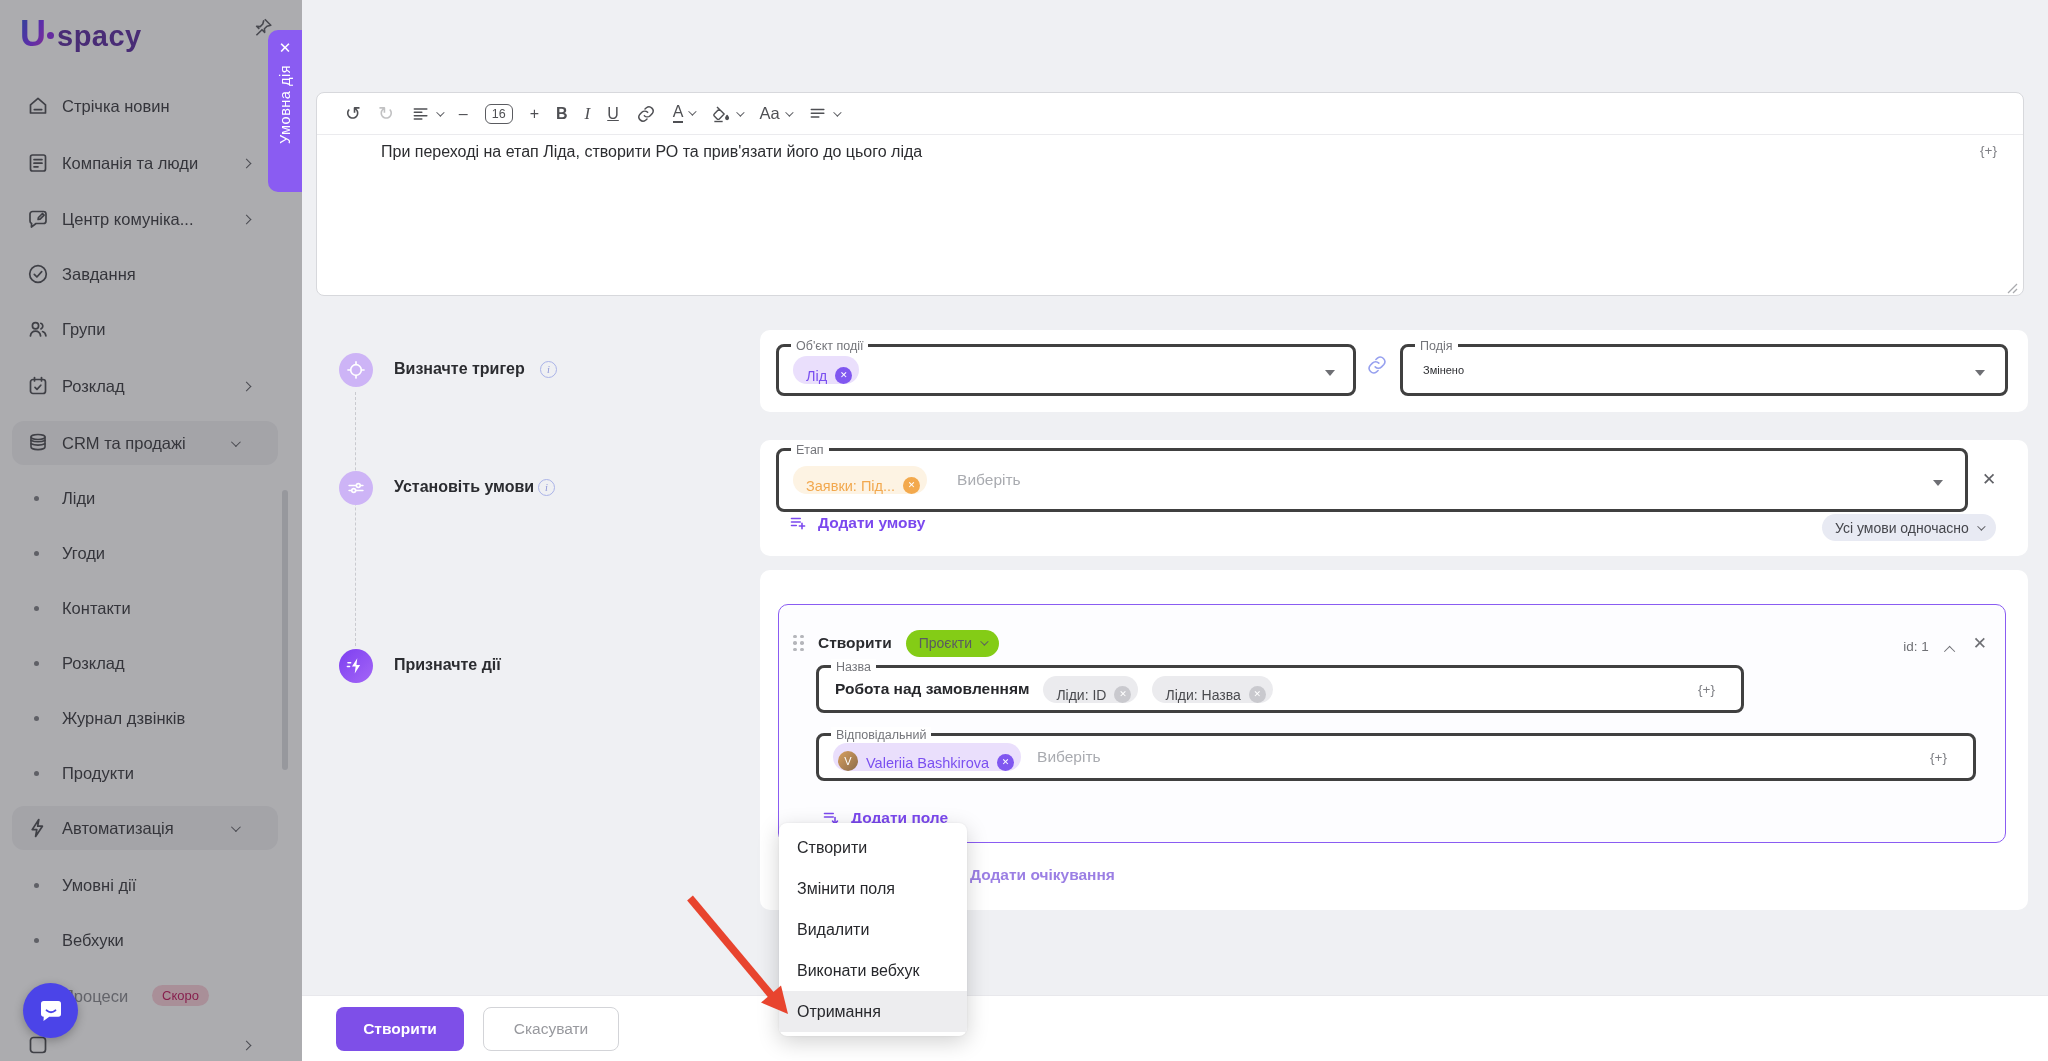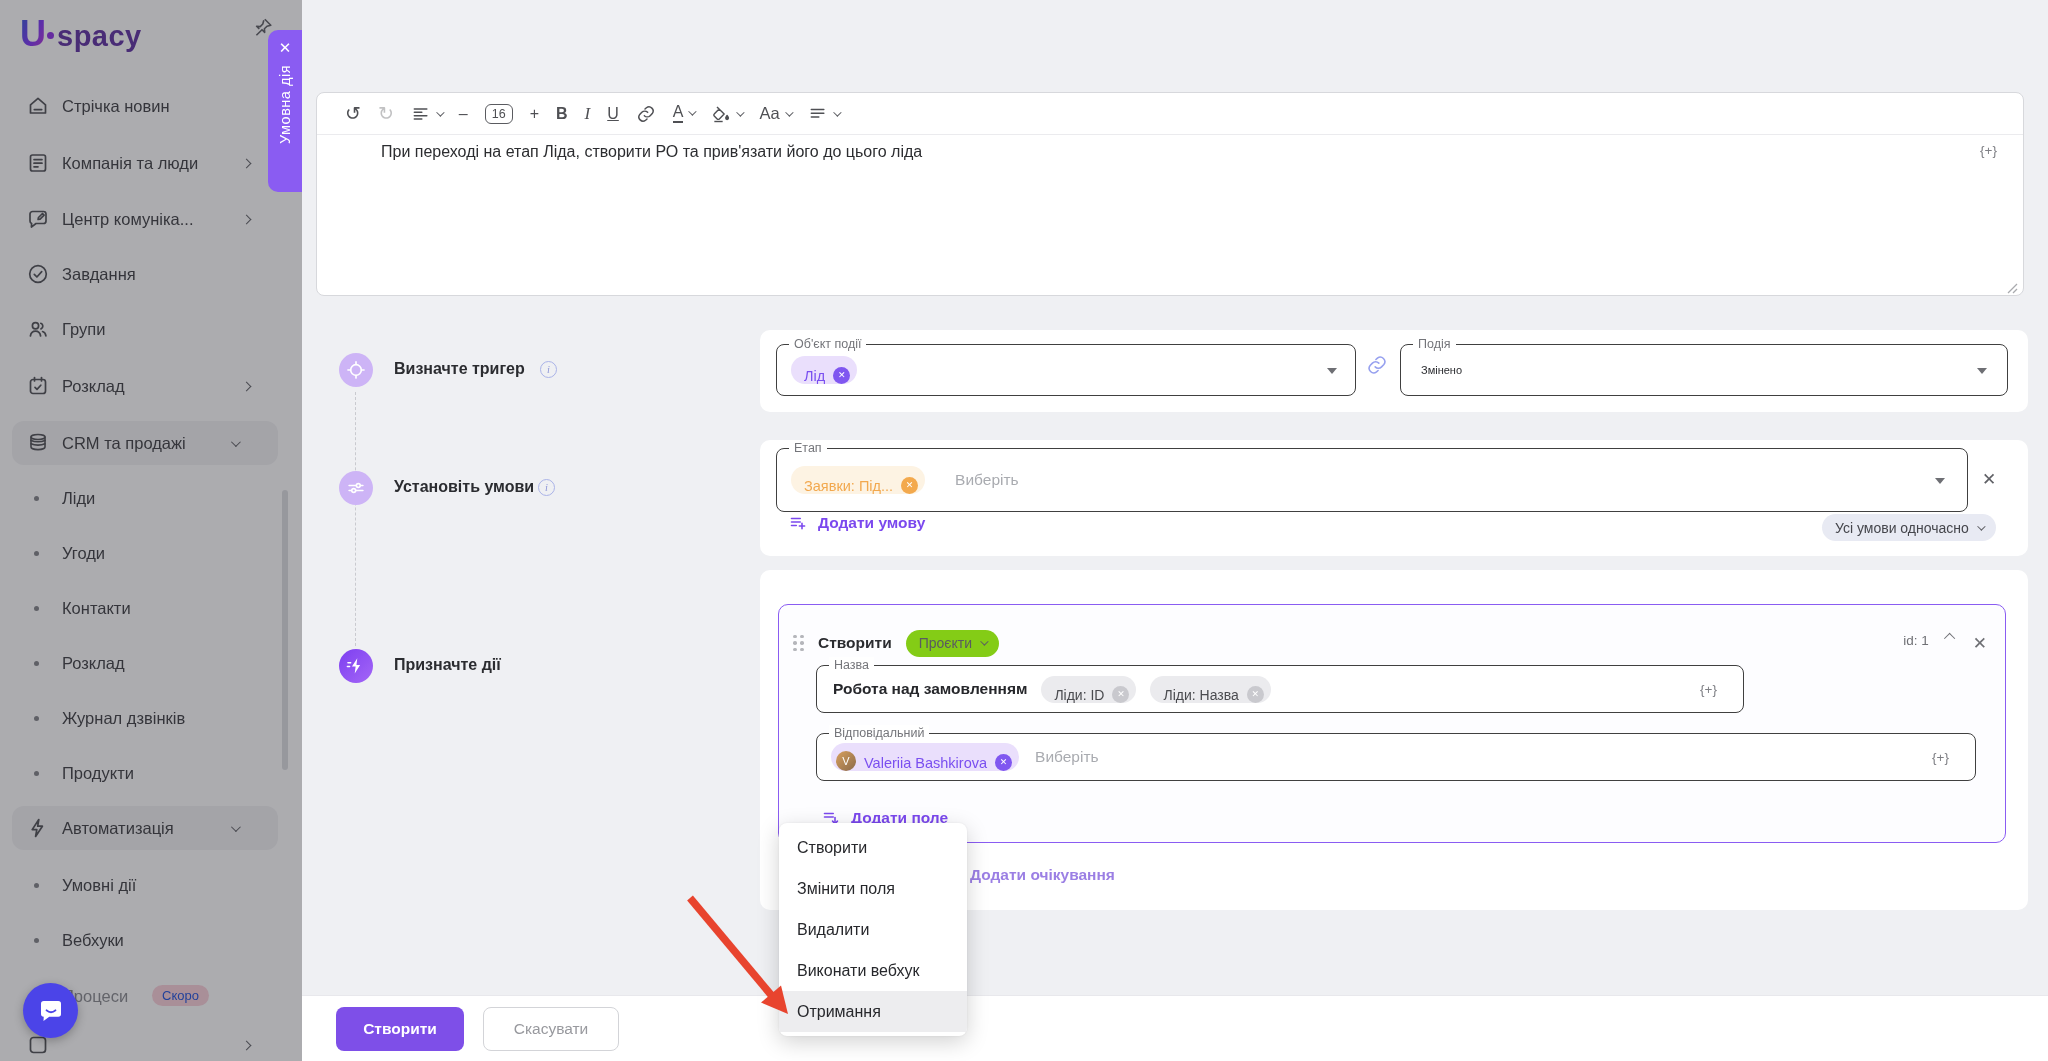--- a/index.html
+++ b/index.html
@@ -19,21 +19,21 @@
   .nav-item.active .nav-icon{left:14px;}
   .nav-label{position:absolute;left:62px;font-size:16.5px;color:#3a3b3f;white-space:nowrap;}
   .nav-item.active .nav-label{left:50px;font-weight:400;}
   .nav-item.muted .nav-label{color:#85868b;}
   .bullet{position:absolute;left:34px;width:5px;height:5px;border-radius:50%;background:#7f8085;}
   .caret{display:inline-block;width:7px;height:7px;border-right:1.7px solid currentColor;border-bottom:1.7px solid currentColor;}
   .caret.r{transform:rotate(-45deg);}
   .caret.d{transform:rotate(45deg) translateY(-2px);}
   .nav-chev{position:absolute;right:52px;color:#5c5d62;}
   .nav-item.active .nav-chev{right:40px;}
-  .soon-badge{position:absolute;left:152px;top:11px;background:#f6ccd6;color:#1d4ed8;font-size:13px;padding:3px 10px;border-radius:11px;}
+  .soon-badge{position:absolute;left:152px;top:11px;background:#f6ccd6;color:#be185d;font-size:13px;padding:3px 10px;border-radius:11px;}
   .scroll-thumb{position:absolute;left:282px;top:490px;width:6px;height:280px;border-radius:3px;background:#d9dadd;}
   .dim{position:absolute;left:0;top:0;width:302px;height:1061px;background:rgba(44,44,52,.38);z-index:5;}
   .chat-fab{position:absolute;left:23px;top:983px;width:55px;height:55px;border-radius:50%;background:#4b44e8;z-index:10;display:flex;align-items:center;justify-content:center;box-shadow:0 3px 10px rgba(0,0,0,.25);border:none;}
 
   
   .drawer-tab{position:absolute;left:268px;top:30px;width:34px;height:162px;background:#8a5cf2;border-radius:10px 0 0 10px;z-index:12;display:flex;flex-direction:column;align-items:center;padding-top:10px;}
   .drawer-x{color:#fff;font-size:15px;line-height:1;margin-bottom:10px;}
   .drawer-label{writing-mode:vertical-rl;transform:rotate(180deg);color:#fff;font-size:14.5px;letter-spacing:.5px;}
 
   
@@ -66,21 +66,21 @@
   
   .step-line{position:absolute;left:355px;top:392px;height:254px;border-left:1.5px dashed #c9cacf;}
   .step-icon{position:absolute;width:34px;height:34px;border-radius:50%;display:flex;align-items:center;justify-content:center;background:#cdb4f6;}
   .step-icon svg{width:22px;height:22px;}
   .step-icon.grad{background:linear-gradient(135deg,#7d3ff0,#a466f7);}
   .step-label{position:absolute;font-size:16px;font-weight:600;color:#2b2c30;white-space:nowrap;}
   .info-i{position:absolute;width:17px;height:17px;border:1.4px solid #aab3e8;border-radius:50%;color:#8f97d8;font-size:10.5px;display:flex;align-items:center;justify-content:center;font-family:"Liberation Serif",serif;font-style:italic;}
 
   
   .panel{position:absolute;background:#fff;border-radius:10px;}
-  .fld{position:absolute;border:1px solid #404040;border-radius:8px;background:#fff;display:flex;align-items:center;}
+  .fld{position:absolute;border:3px solid #404040;border-radius:8px;background:#fff;display:flex;align-items:center;}
   .legend{position:absolute;top:-9px;left:12px;background:#fff;padding:0 5px;font-size:12.5px;color:#74757a;line-height:1.3;}
   .dd-arrow{position:absolute;width:0;height:0;border-left:5.5px solid transparent;border-right:5.5px solid transparent;border-top:6px solid #6e6f74;}
   .chip{display:inline-flex;align-items:flex-end;gap:8px;border-radius:15px;padding:0 7px 0 13px;font-size:14.5px;height:28px;white-space:nowrap;}
   .chip-x{width:17px;height:17px;border-radius:50%;display:flex;align-items:center;justify-content:center;color:#fff;font-size:9px;line-height:1;}
   .chip.purple{background:#eadffc;color:#7a4ff0;}
   .chip.purple .chip-x{background:#8057f0;}
   .chip.orange{background:#fdf3e3;color:#f2a84e;}
   .chip.orange .chip-x{background:#f3a94d;}
   .chip.gray{background:#ebebee;color:#4a4b4f;font-size:14px;}
   .chip.gray .chip-x{background:#c9c9ce;}
@@ -92,21 +92,21 @@
   .x-icon{position:absolute;font-size:17px;color:#606166;line-height:1;}
   .tok{font-size:13.5px;color:#7e7f84;}
 
   
   .action-card{position:absolute;left:778px;top:604px;width:1228px;height:239px;background:#fdfdff;border:1.5px solid #8a5cf2;border-radius:10px;}
   .card-head{position:absolute;left:14px;top:24px;right:18px;height:28px;display:flex;align-items:center;}
   .drag{display:grid;grid-template-columns:4px 4px;gap:3px;margin-right:14px;}
   .drag i{width:3.5px;height:3.5px;border-radius:50%;background:#b5b6bb;}
   .card-title{font-size:15.5px;font-weight:700;color:#2b2c30;margin-right:14px;}
   .pill.entity{background:#84cc16;color:#5a5b60;}
-  .card-right{margin-left:auto;display:flex;align-items:flex-start;gap:18px;color:#6f7075;}
+  .card-right{margin-left:auto;display:flex;align-items:flex-end;gap:18px;color:#6f7075;}
   .card-id{font-size:13.5px;}
   .chev-up{width:8px;height:8px;border-left:1.8px solid #6f7075;border-top:1.8px solid #6f7075;transform:rotate(45deg) translateY(2px);}
 
   
   .menu{position:absolute;left:779px;top:823px;width:188px;background:#fff;border-radius:8px;box-shadow:0 6px 22px rgba(0,0,0,.18),0 0 2px rgba(0,0,0,.08);z-index:30;padding:4px 0;overflow:hidden;}
   .menu-item{height:41px;display:flex;align-items:center;padding-left:18px;font-size:16px;color:#27282c;}
   .menu-item.hl{background:#ededef;}
 
   .red-arrow{position:absolute;left:660px;top:880px;z-index:40;}
 </style>

